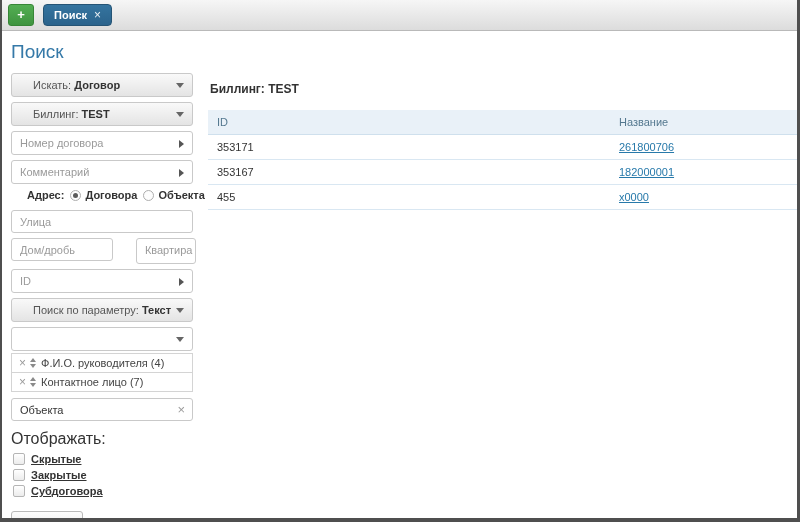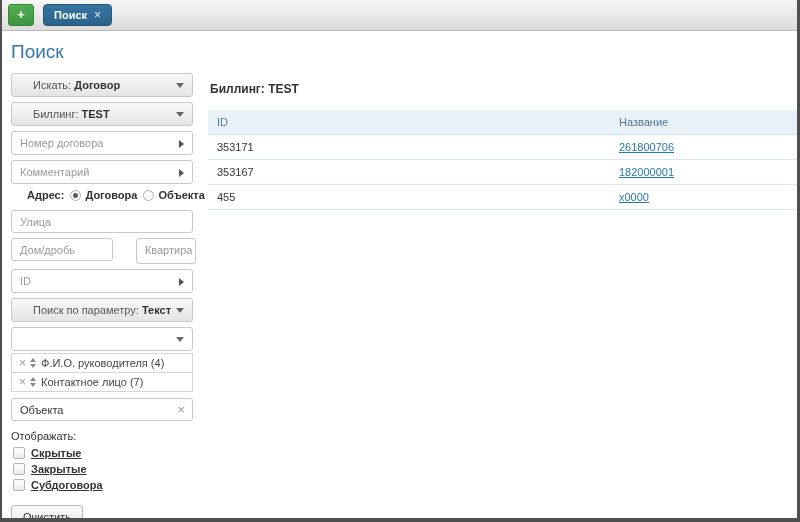--- a/index.html
+++ b/index.html
@@ -68,21 +68,21 @@
   .x-icon { color:#9b9b9b; font-size:12px; line-height:1; padding:0 3px; cursor:pointer; }
   .updown { display:inline-flex; flex-direction:column; margin:0 5px 0 1px; cursor:pointer; }
   .tri-up { width:0; height:0; border-left:3px solid transparent; border-right:3px solid transparent;
     border-bottom:4px solid #8a8a8a; margin-bottom:2px; }
   .tri-down { width:0; height:0; border-left:3px solid transparent; border-right:3px solid transparent;
     border-top:4px solid #8a8a8a; }
 
   .value-field { margin-top:6px; height:23px; color:#333; }
   .clear-x { position:absolute; right:7px; top:0; color:#9b9b9b; font-size:13px; cursor:pointer; }
 
-  .display-label { font-size:11px; color:#333; margin:9px 0 5px; }
+  .display-label { font-size:16px; color:#333; margin:9px 0 5px; }
   .checkbox-row { display:flex; margin:0 0 4px 2px; font-size:11px; font-weight:bold; color:#333;text-decoration:underline; }
   .checkbox { width:12px; height:12px; border:1px solid #b5b5b5; border-radius:2px;
     background:linear-gradient(#fff,#ececec); margin-right:6px; cursor:pointer; flex:none; }
 
   .btn-clear {
     margin-top:10px; padding:5px 11px; font-size:11px; color:#333; cursor:pointer;
     background:linear-gradient(#fcfcfc,#e5e5e5); border:1px solid #b9b9b9; border-radius:3px; display:inline-block;
   }
 
   

